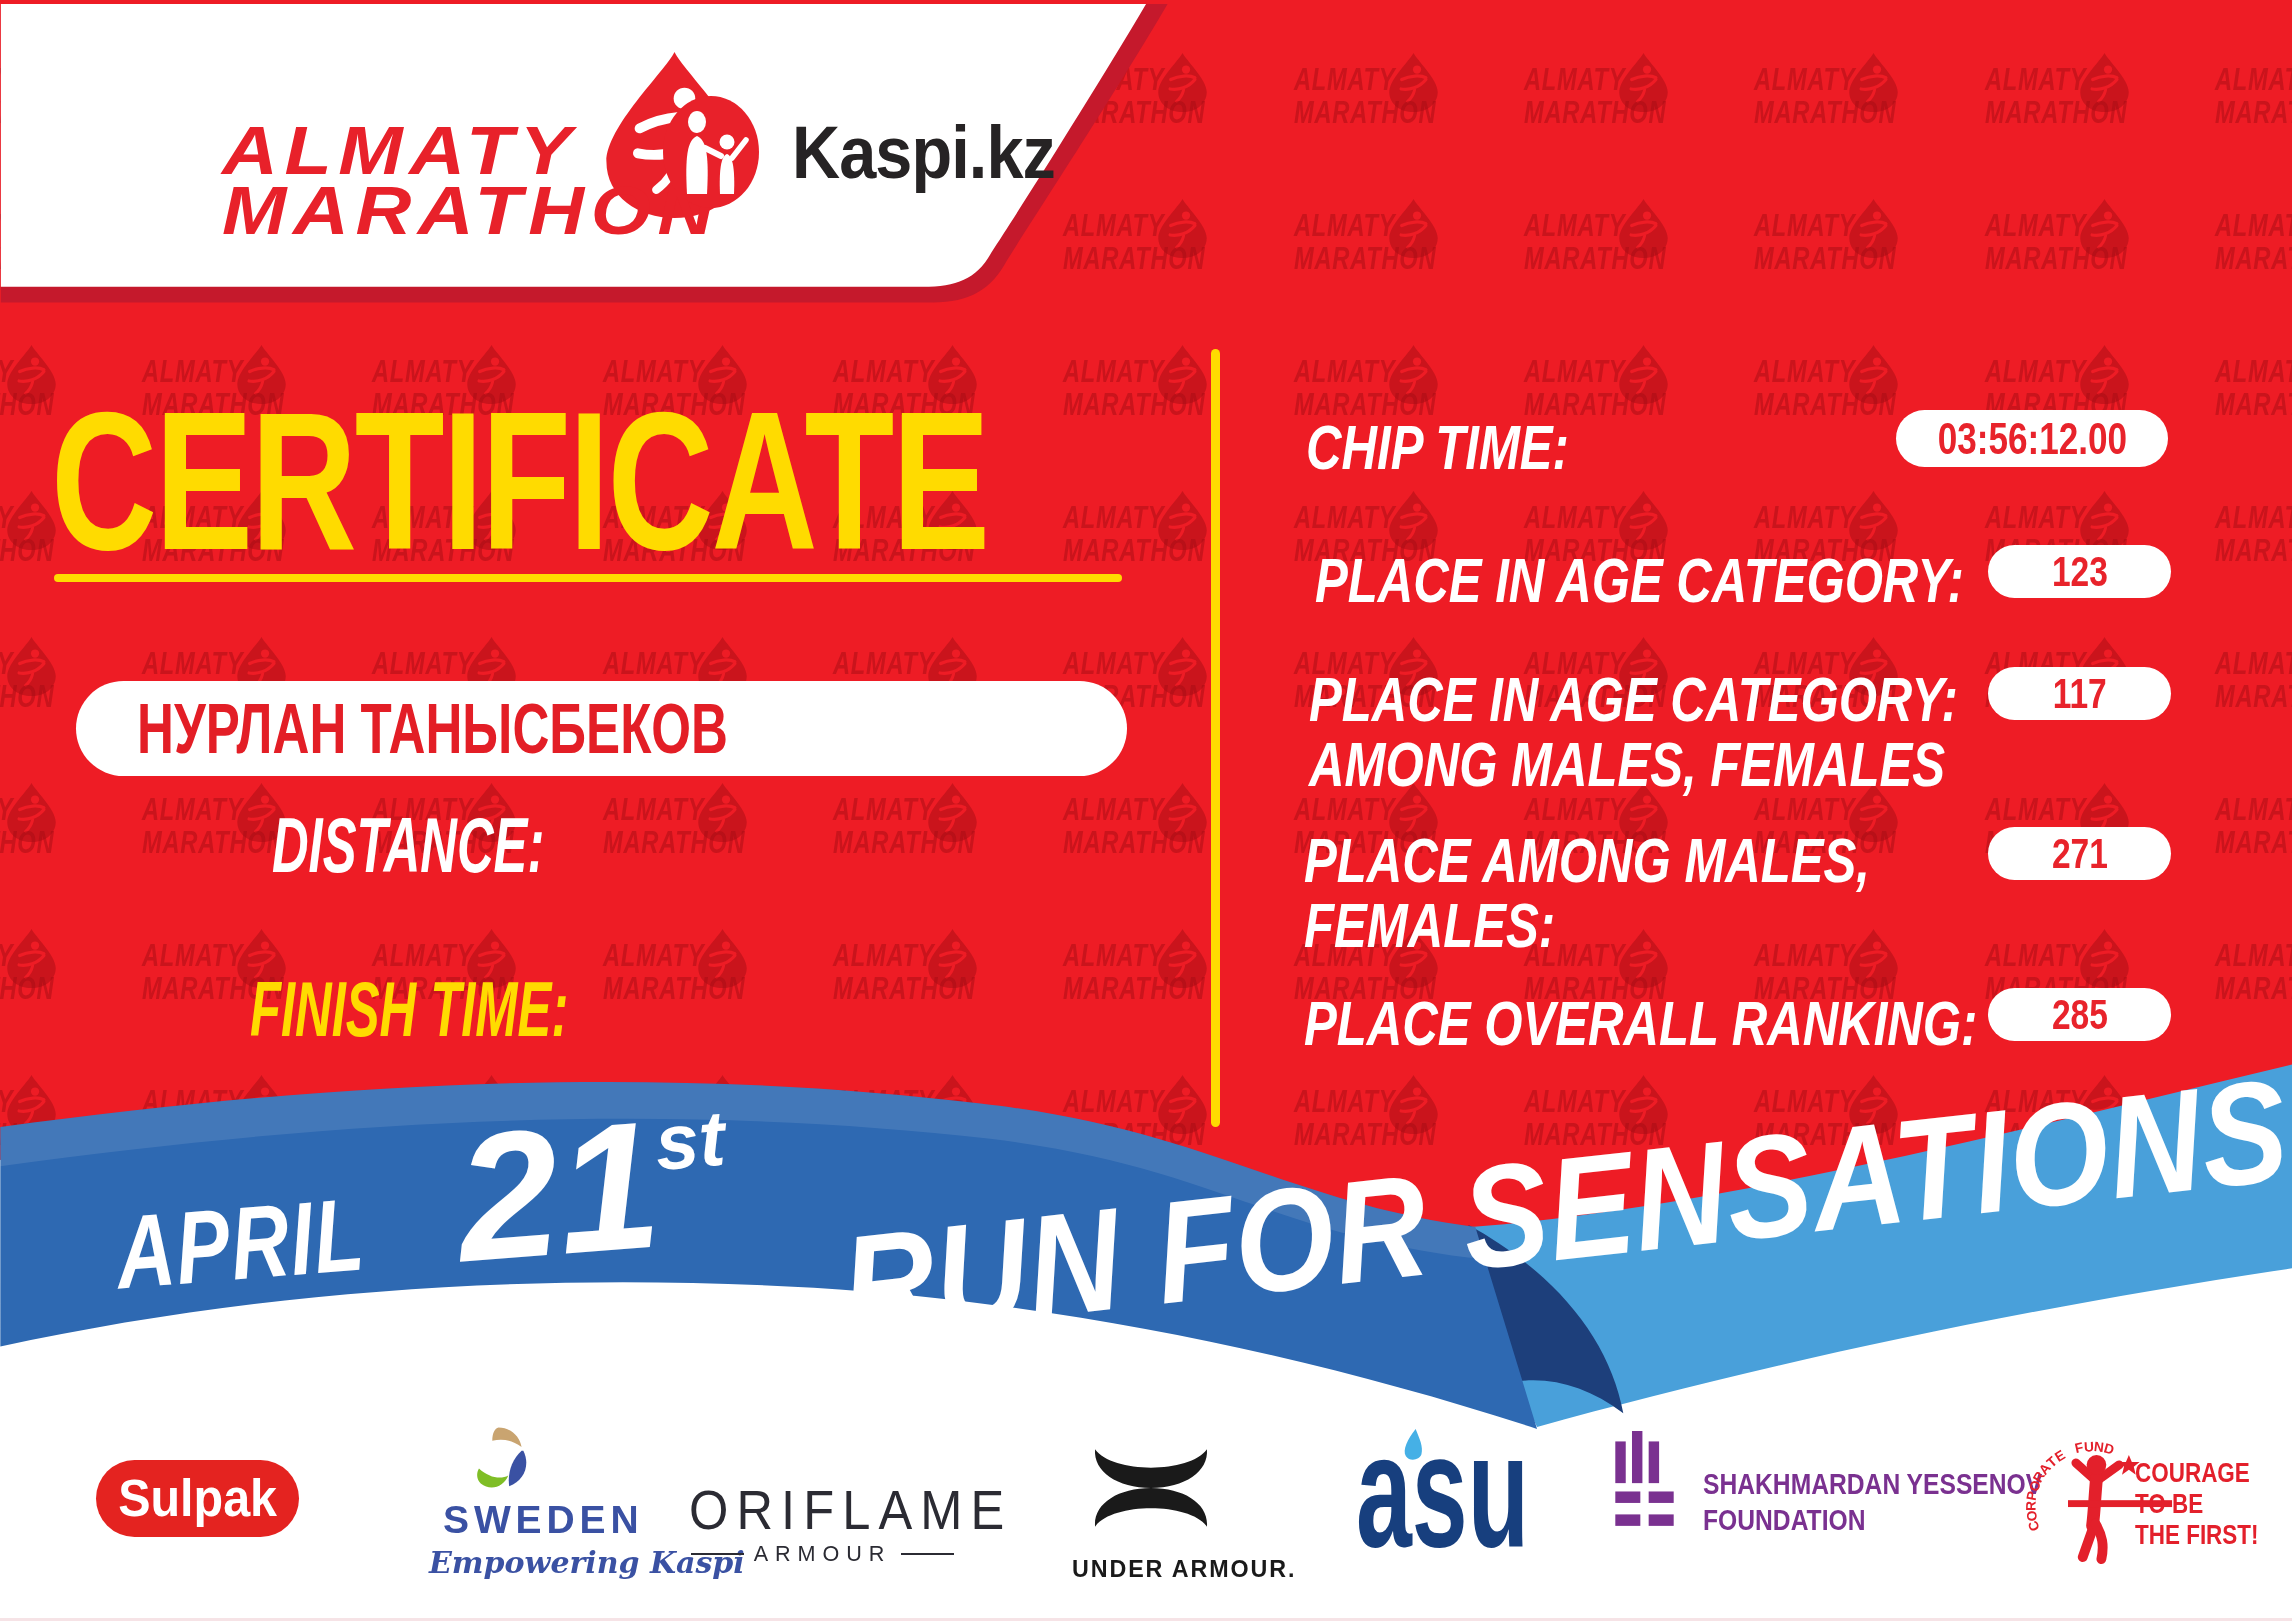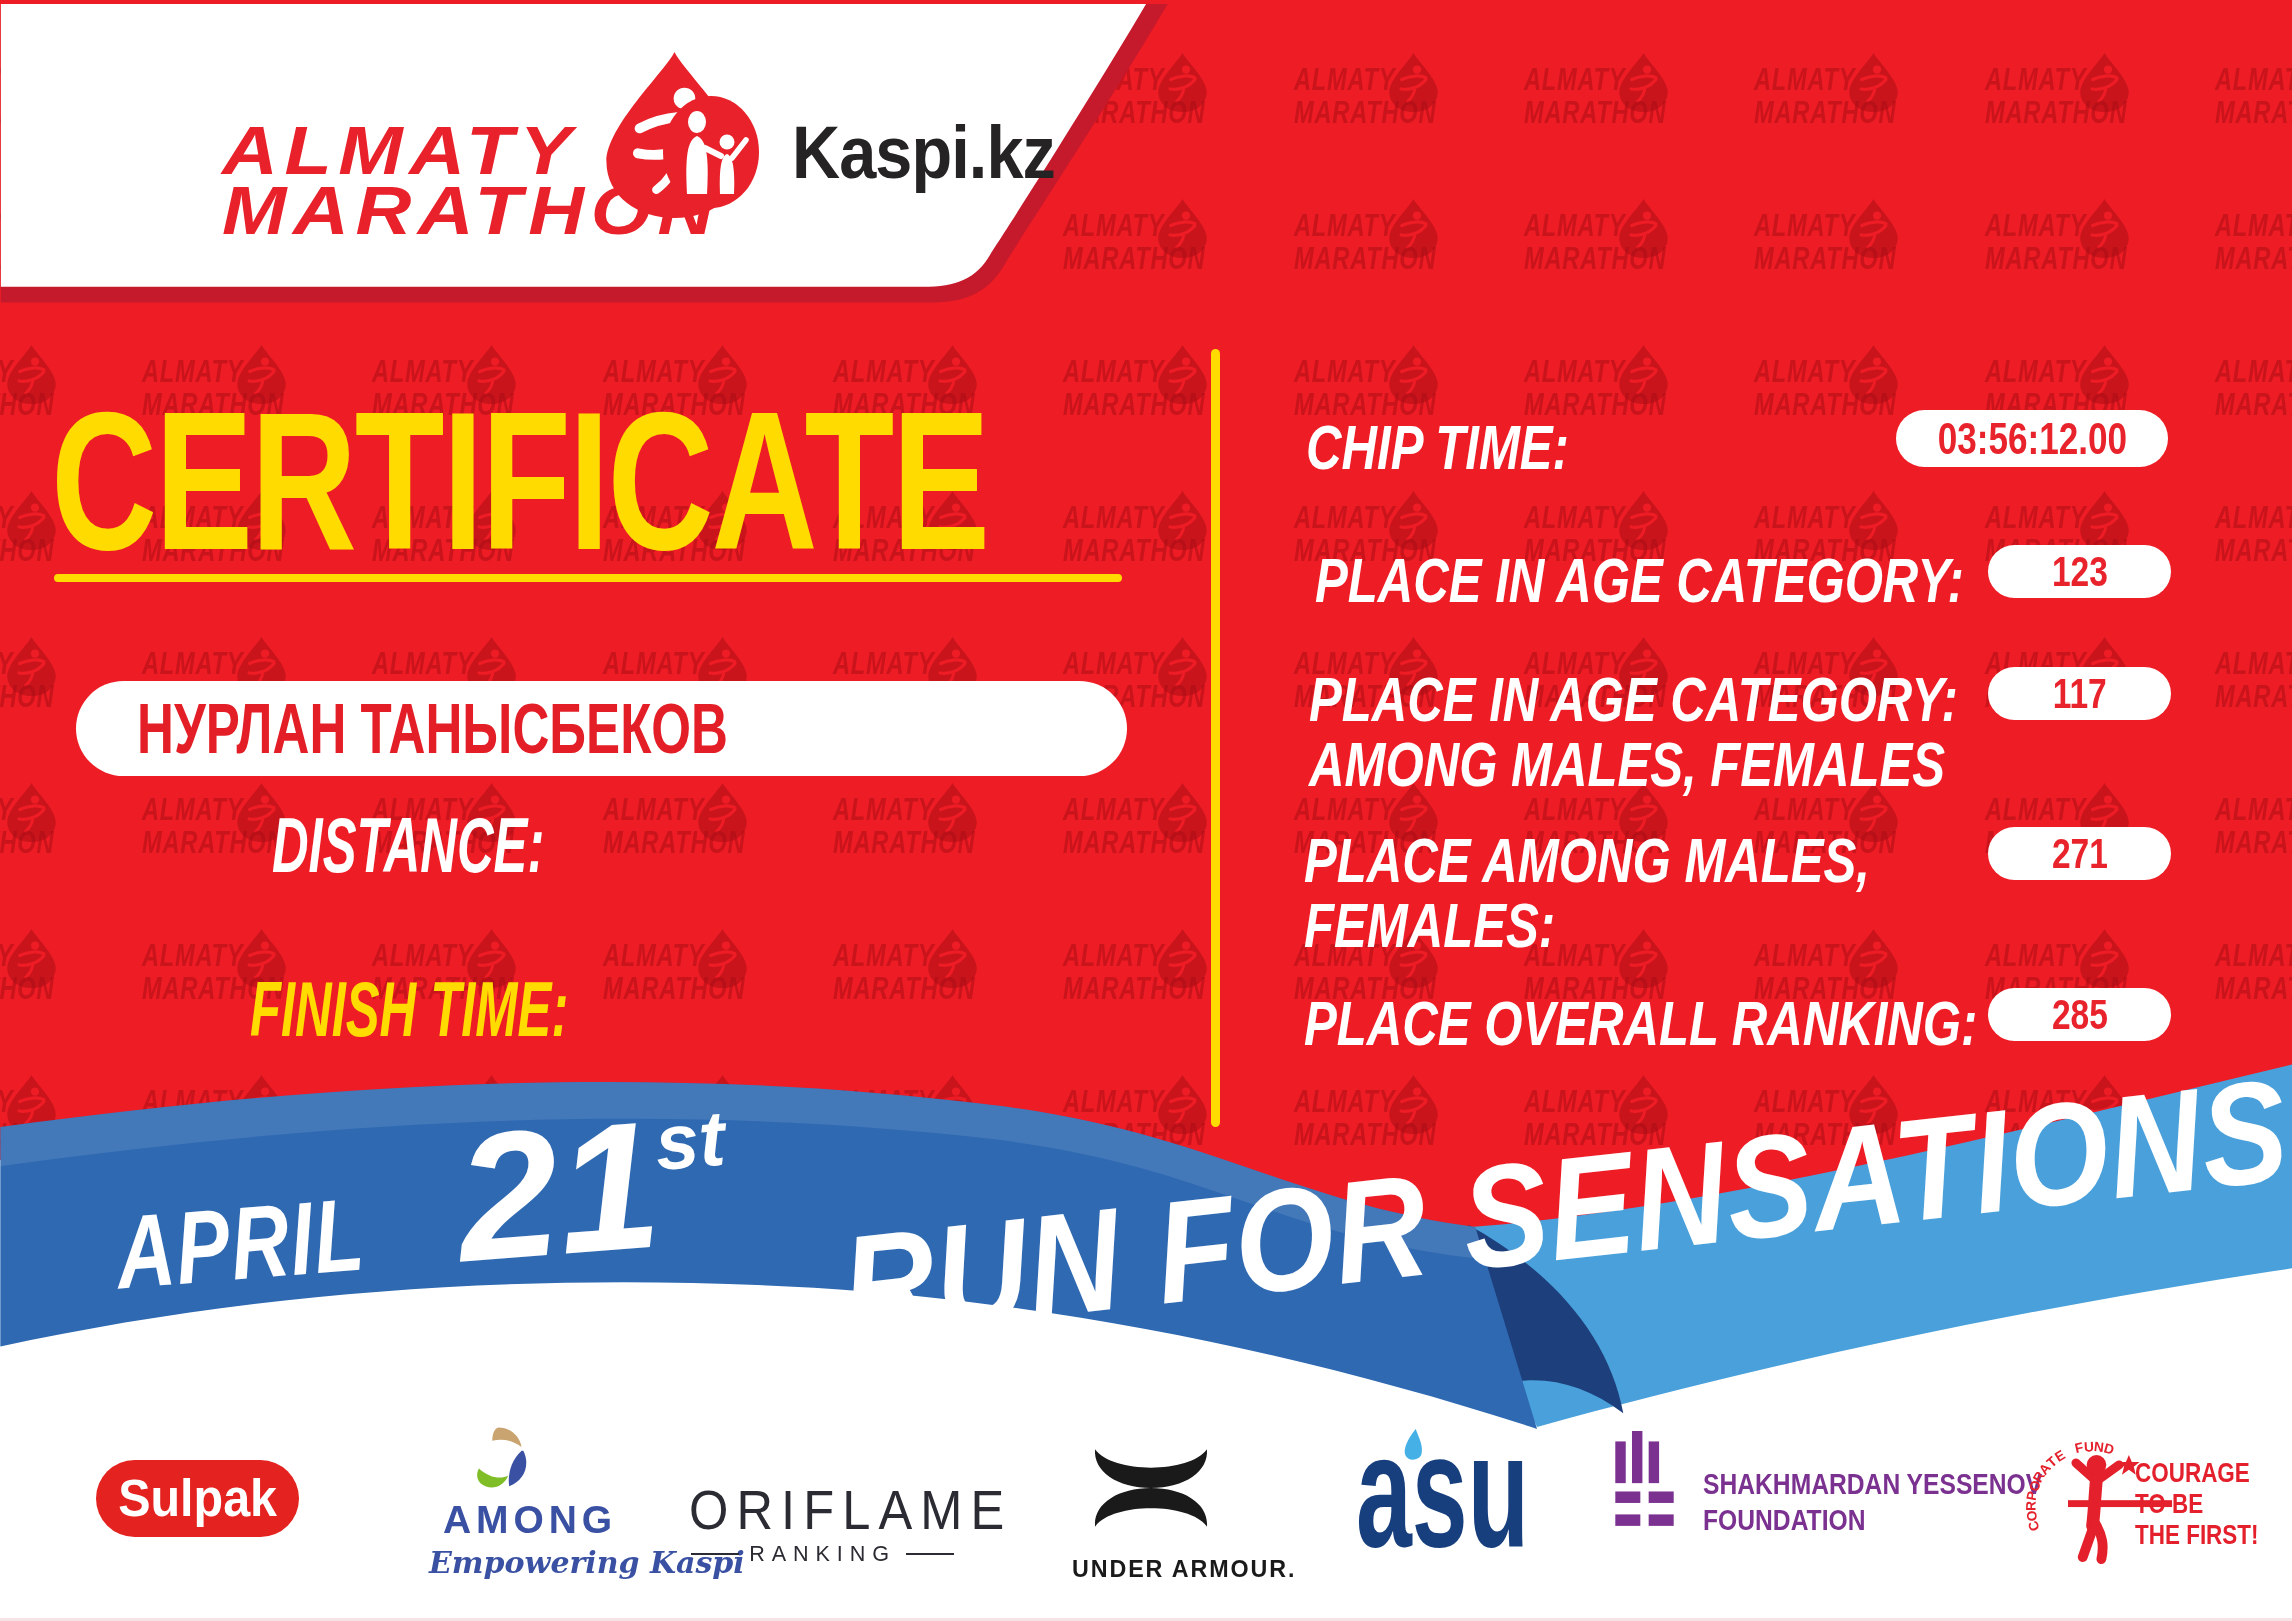--- a/index.html
+++ b/index.html
@@ -1135,27 +1135,27 @@
 
   <div class="abs" style="left:96px;top:1460px;width:203px;height:77px;background:#E42320;border-radius:41px;display:flex;align-items:center;justify-content:center;">
     <span class="b nowrap" style="color:#fff;font-size:51px;transform:scaleX(.95);">Sulpak</span>
   </div>
 
   <svg class="abs" style="left:463px;top:1424px;" width="71" height="71" viewBox="0 0 80 80">
     <path d="M40 4 C54 4 64 14 66 26 C55 18 44 16 33 19 C33 10 36 5 40 4 Z" fill="#C9A470"></path>
     <path d="M68 30 C76 46 69 64 52 70 C50 55 55 40 66 30 Z" fill="#3A51A3"></path>
     <path d="M18 50 C29 60 42 63 51 58 C46 71 31 76 20 67 C15 62 15 55 18 50 Z" fill="#7FBE26"></path>
   </svg>
-  <div class="abs b nowrap" style="left:443px;top:1498px;font-size:39px;letter-spacing:4.9px;color:#3A51A3;">AMONG</div>
+  <div class="abs b nowrap" style="left:443px;top:1498px;font-size:39px;letter-spacing:4.9px;color:#3A51A3;">SWEDEN</div>
   <div class="abs nowrap" style="left:429px;top:1545px;font-size:30px;font-style:italic;font-weight:bold;color:#3A51A3;font-family:'DejaVu Serif','Liberation Serif',serif;">Empowering Kaspi</div>
 
   <div class="abs nowrap" style="left:689px;top:1478px;font-size:55px;letter-spacing:8.8px;color:#2B2B33;transform:scaleX(.92);transform-origin:left top;">ORIFLAME</div>
   <div class="abs" style="left:691px;top:1541px;width:263px;display:flex;align-items:center;gap:9.8px;color:#2B2B33;">
     <span style="flex:1;height:2.9px;background:#2B2B33;"></span>
-    <span class="nowrap" style="font-size:21.6px;letter-spacing:6.9px;">RANKING</span>
+    <span class="nowrap" style="font-size:21.6px;letter-spacing:6.9px;">ARMOUR</span>
     <span style="flex:1;height:2.9px;background:#2B2B33;"></span>
   </div>
 
   <svg class="abs" style="left:1090px;top:1447px;" width="122" height="82" viewBox="0 0 120 80">
     <path d="M5 2 C22 26 98 26 115 2 C117 24 93 40 60 40 C27 40 3 24 5 2 Z" fill="#1A1A1A"></path>
     <path d="M5 78 C22 54 98 54 115 78 C117 56 93 40 60 40 C27 40 3 56 5 78 Z" fill="#1A1A1A"></path>
   </svg>
   <div class="abs b nowrap" style="left:1072px;top:1555px;font-size:24.5px;letter-spacing:2px;color:#1A1A1A;transform:scaleX(.95);transform-origin:left top;">UNDER ARMOUR.</div>
 
   <div class="abs b nowrap" style="left:1356px;top:1409px;font-size:162px;line-height:1;color:#173F7E;transform:scaleX(.62);transform-origin:left top;">asu</div>

